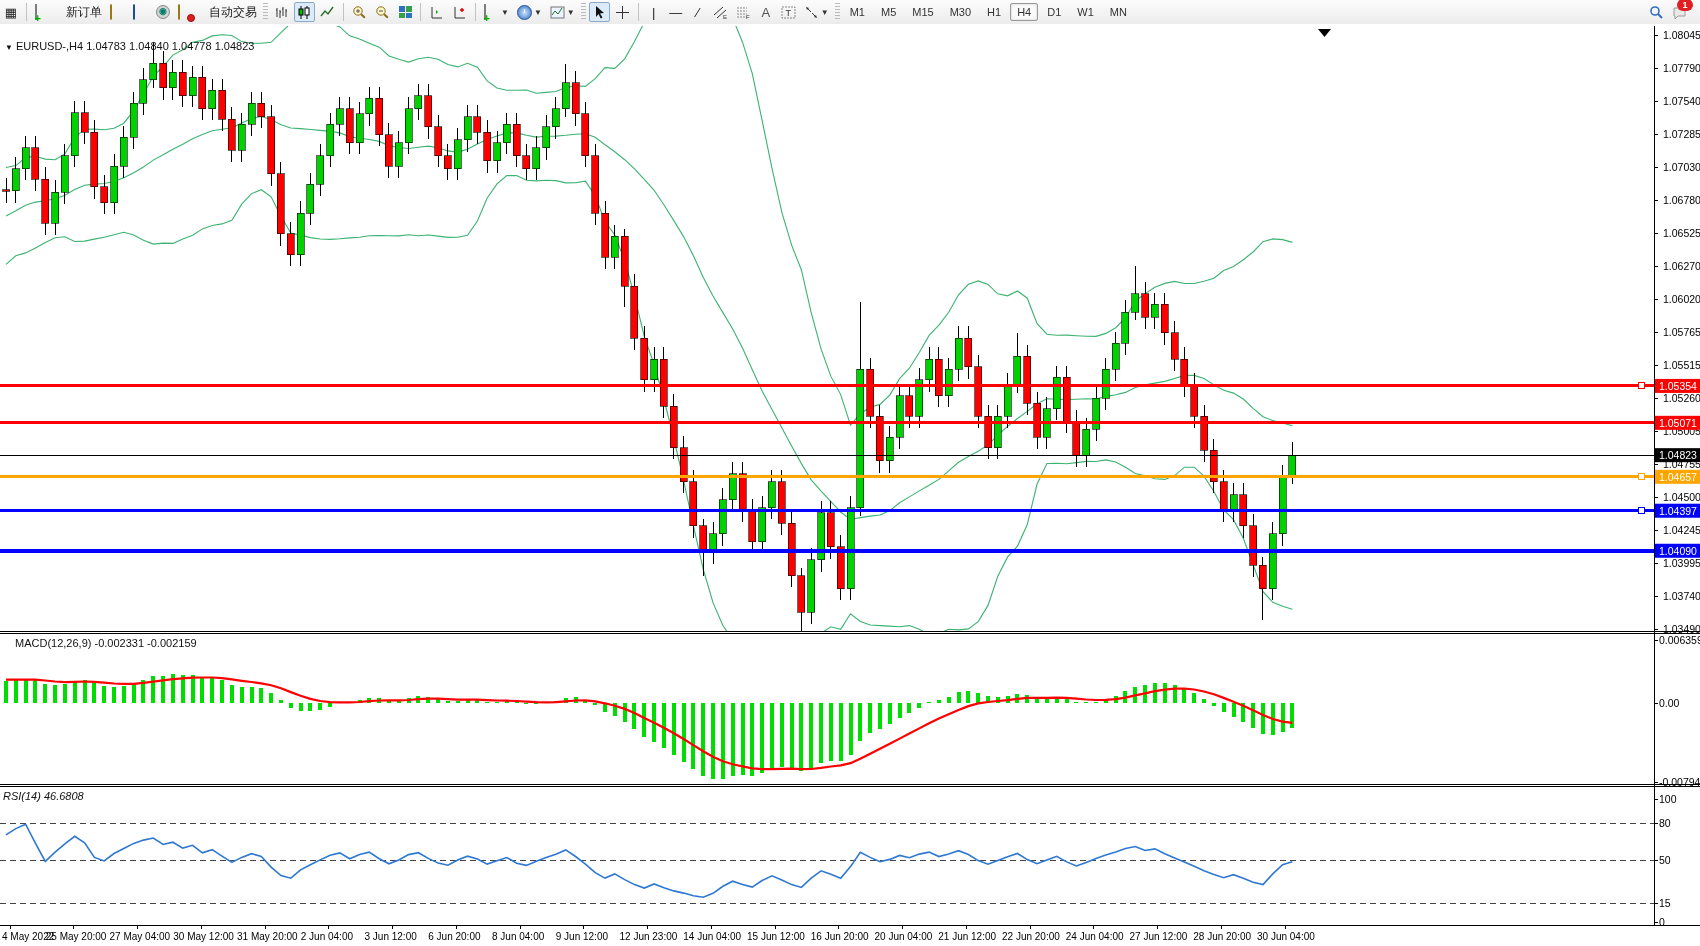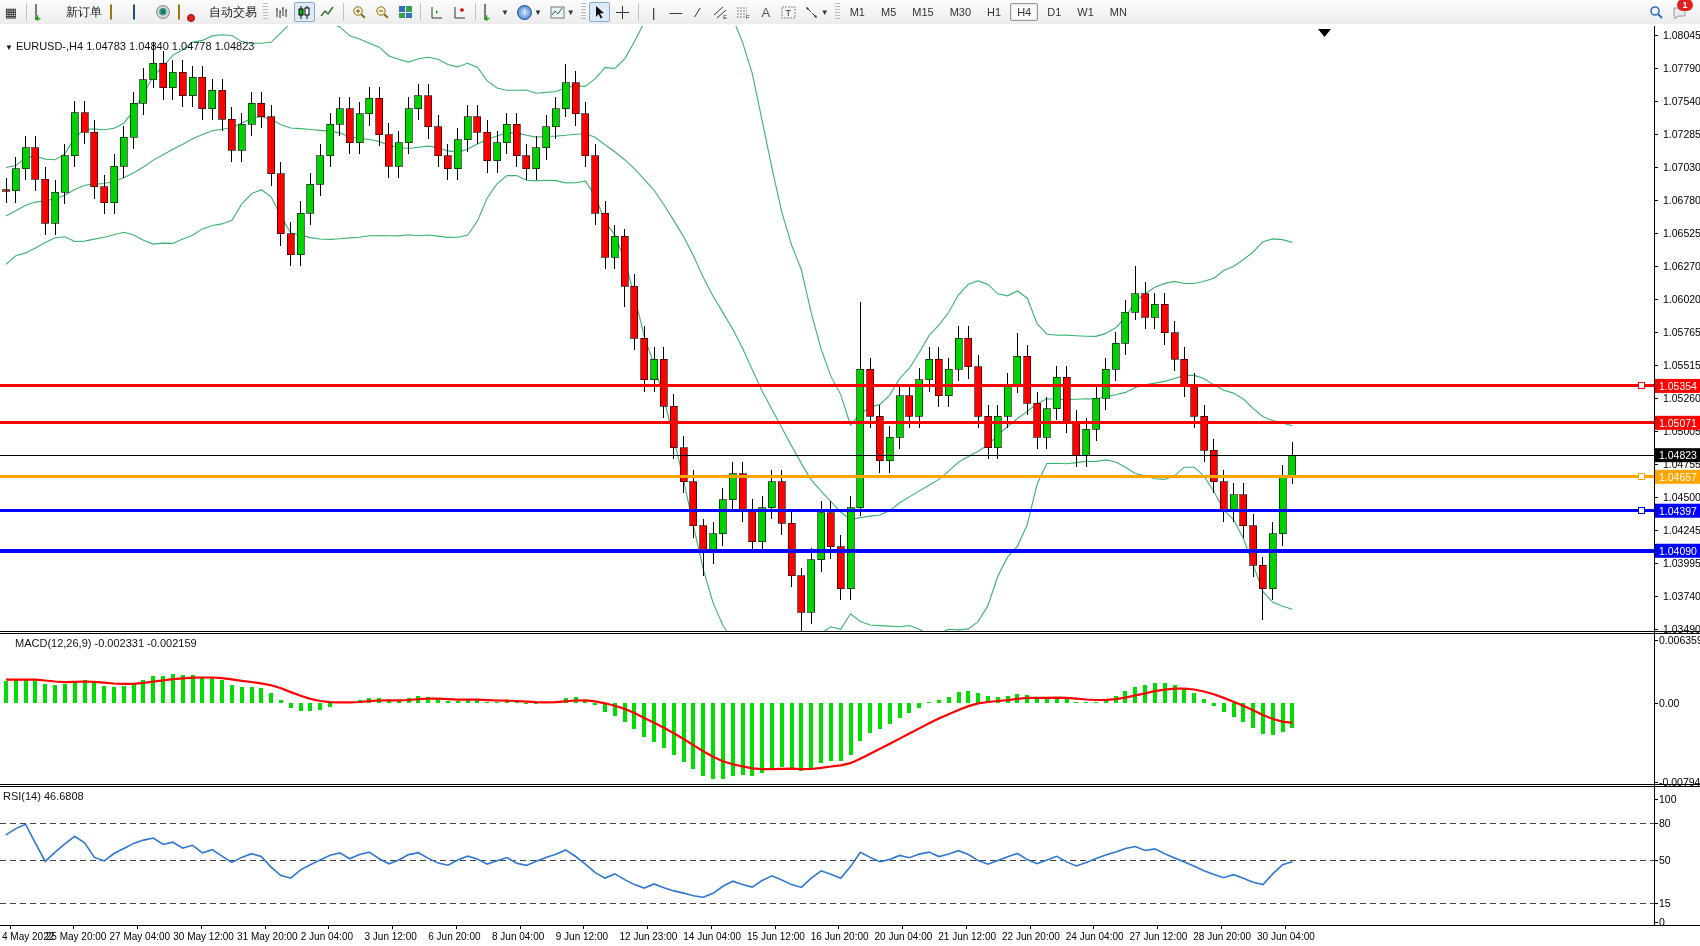--- a/index.html
+++ b/index.html
@@ -35,21 +35,21 @@
   #tf-bar{display:flex;align-items:flex-start;}
   .tfb{font-size:11px;color:#333;padding:2px 6px;margin:0 1px;border:1px solid transparent;border-radius:2px;}
   .tfb.active{border:1px solid #9a9a9a;background:#fafafa;box-shadow:inset 0 0 2px #bbb;}
   #tb-right{margin-left:auto;display:flex;align-items:center;margin-right:6px;}
   
   #chart-wrap{position:absolute;left:0;top:24px;width:1700px;height:922px;background:#fff;}
   #chart-svg{position:absolute;left:0;top:0;}
   .overlay-label{position:absolute;font-size:11px;color:#111;white-space:nowrap;z-index:5;}
   #chart-title{left:5px;top:16px;}
   #macd-label{left:3px;top:613px;margin-left:12px;}
-  #rsi-label{left:3px;top:766px;}
+  #rsi-label{left:3px;top:766px;font-style:italic;}
   .win-arrow{font-size:8px;margin-right:3px;color:#111;}
   text{font-family:"Liberation Sans",sans-serif;}
 </style>
 </head>
 <body>
 
 <div id="toolbar">
   <div class="tbtn">
       <span class="glyph">▦</span>
     </div>

